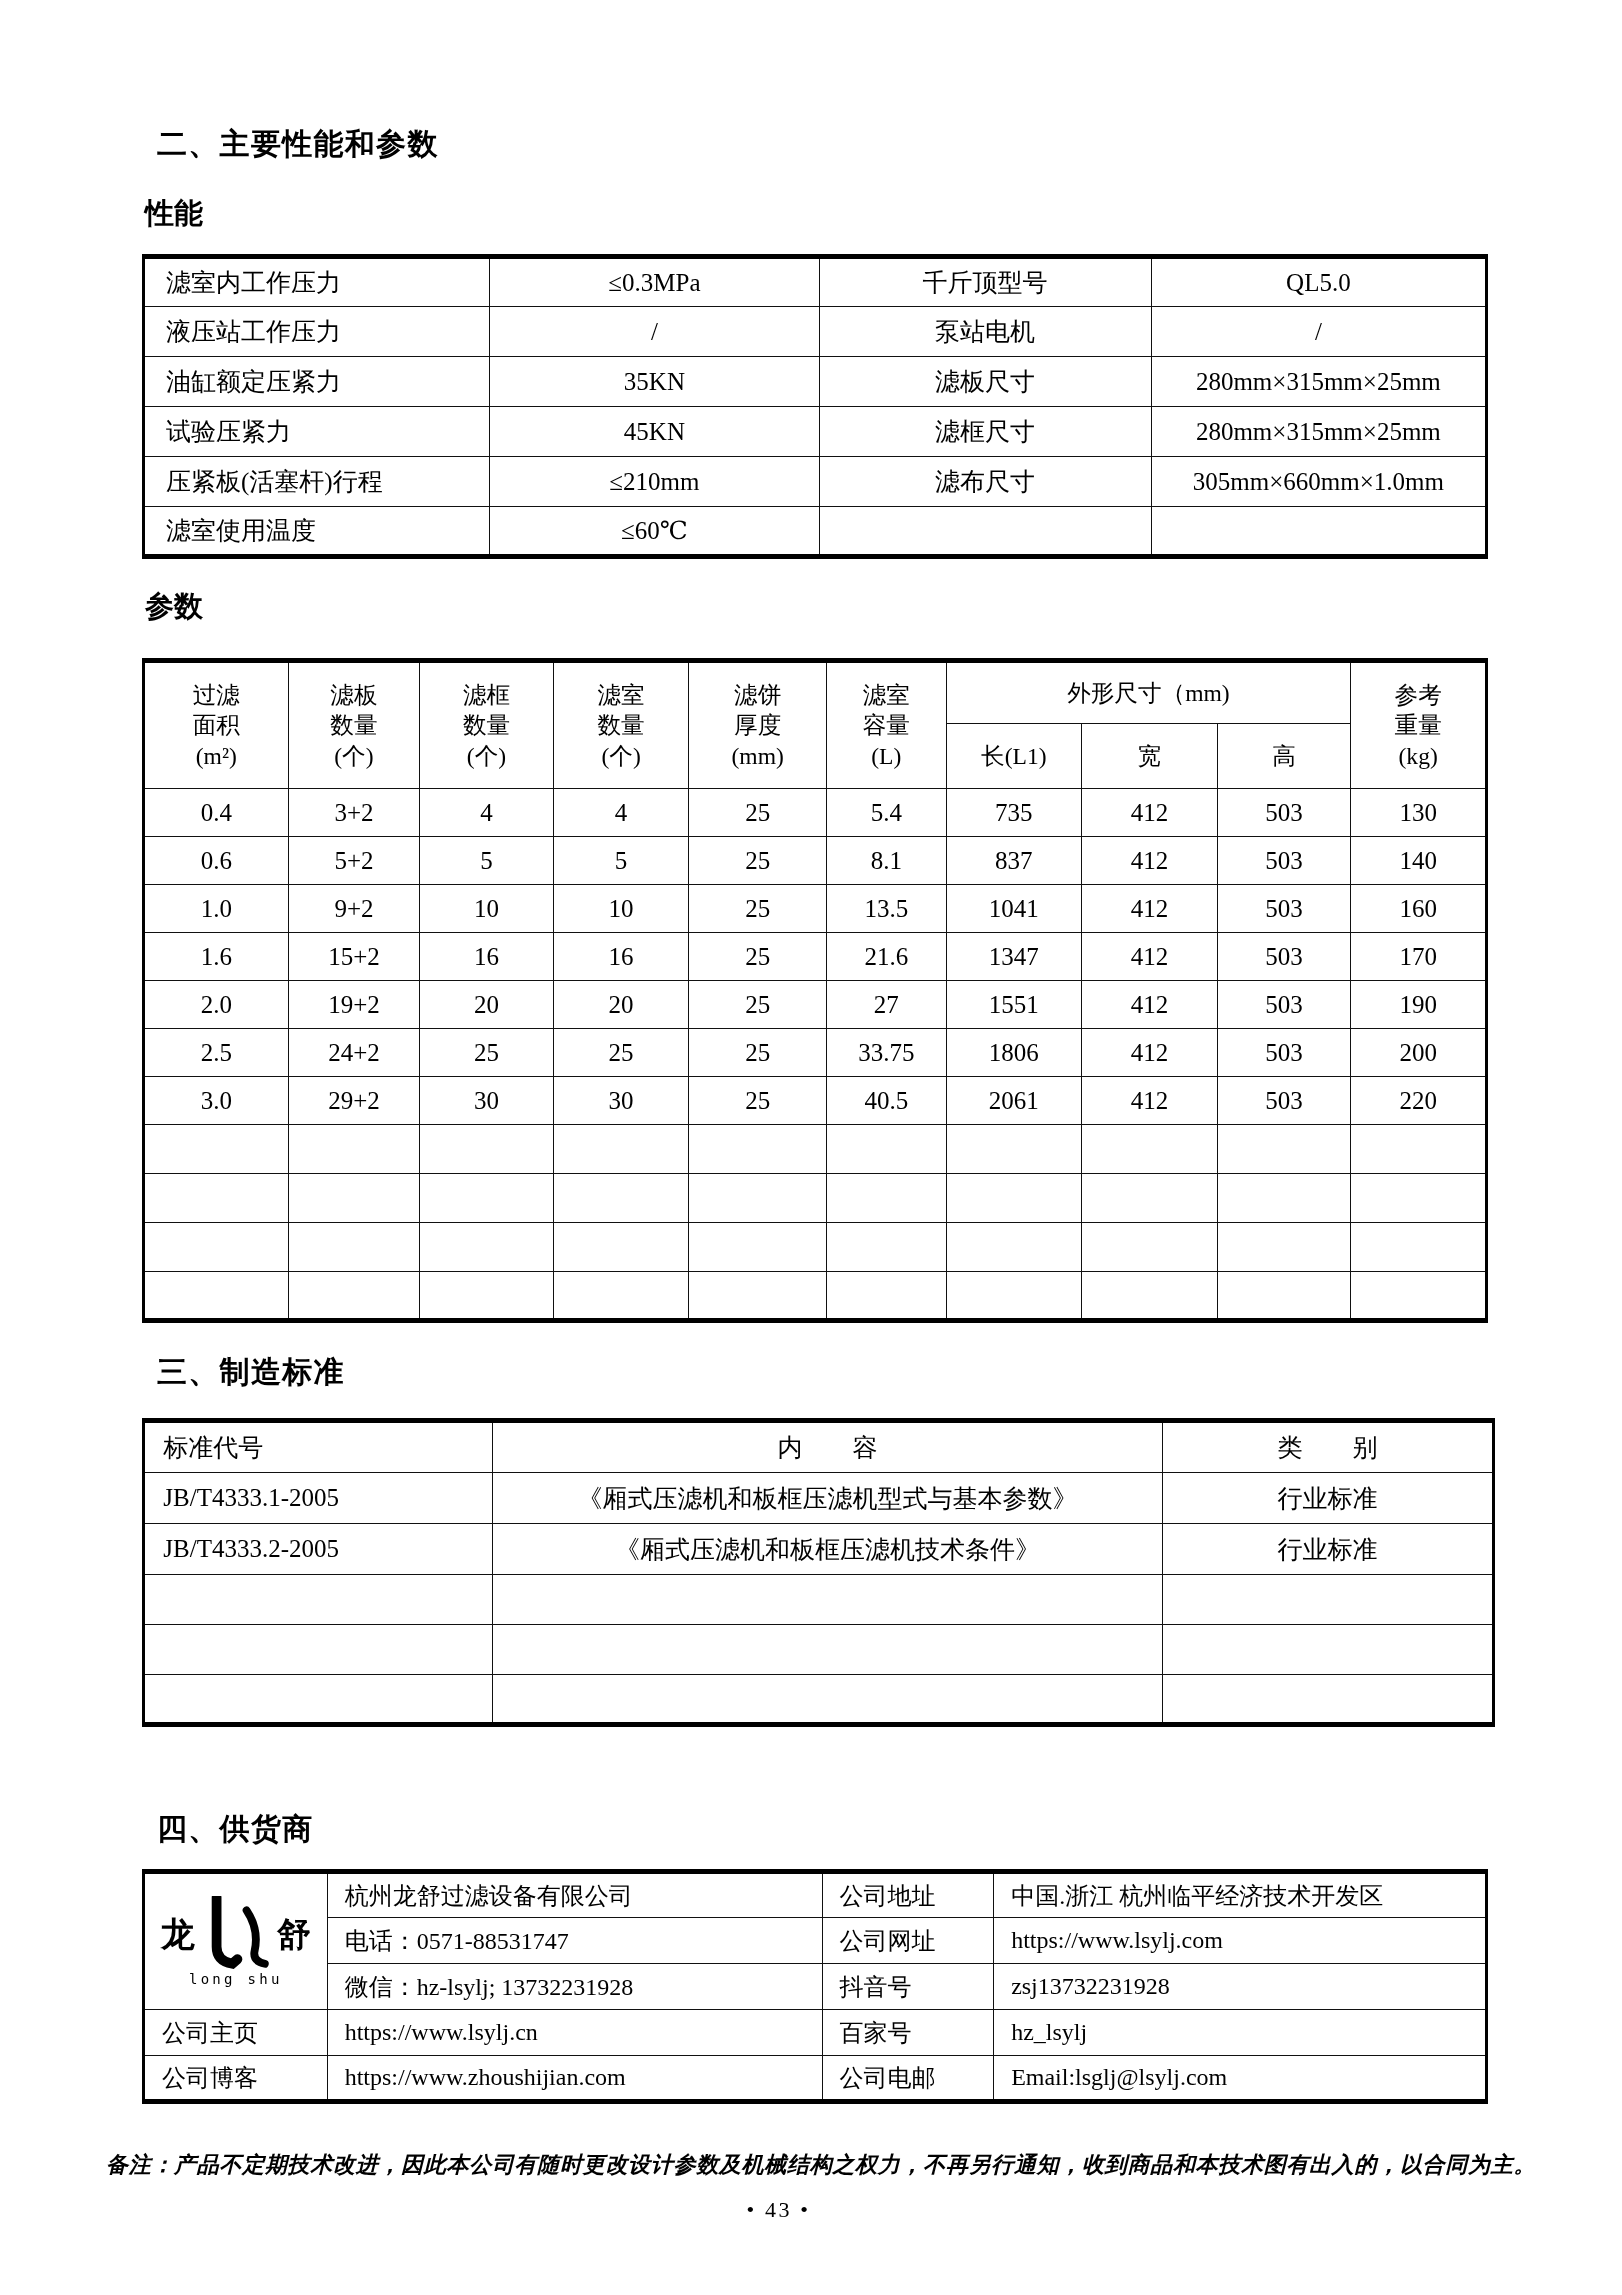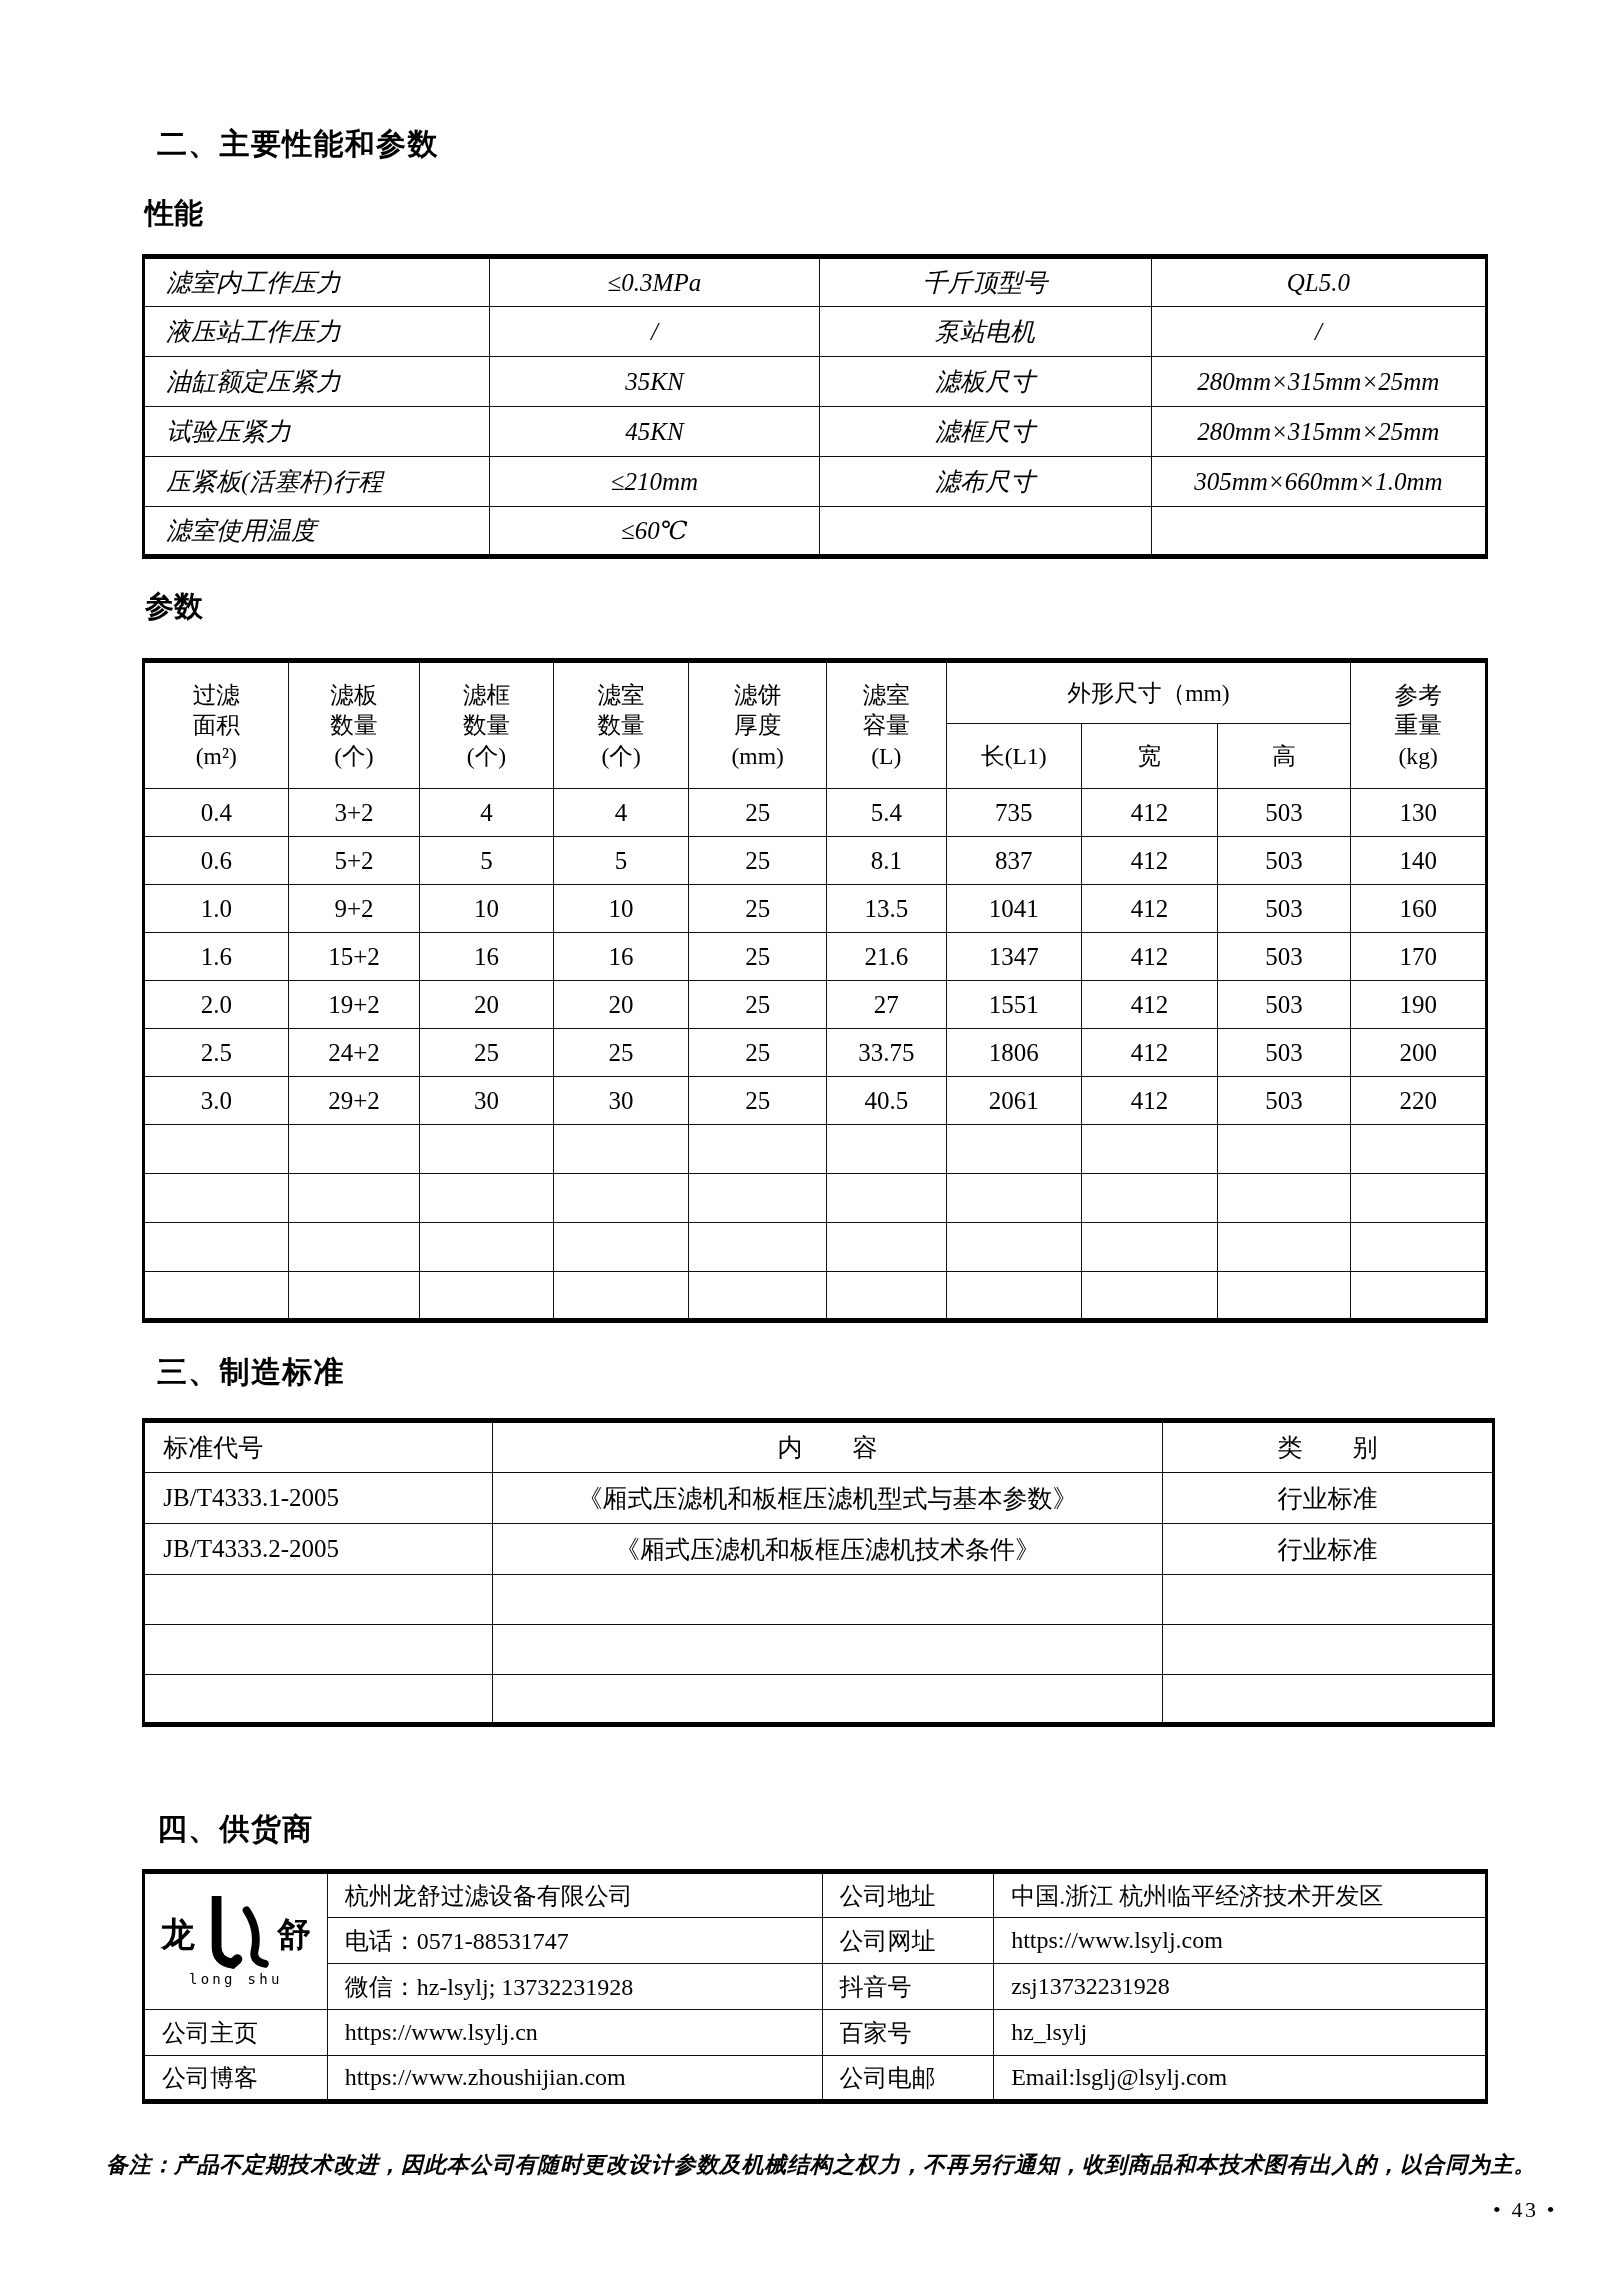--- a/index.html
+++ b/index.html
@@ -29,21 +29,21 @@
     border:1.3px solid #111;
     padding:0;margin:0;
     font-weight:normal;
     text-align:center;vertical-align:middle;
     font-size:25px;
     overflow:hidden;
     white-space:nowrap;
   }
   
   #t1{top:254px;width:1346px;}
-  #t1 tr{height:50px;font-style:italic;}
+  #t1 tr{height:50px;}
   #t1 td.lbl{text-align:left;padding-left:21px;}
   
   #t2{top:658px;width:1346px;}
   #t2 th{font-size:23.6px;line-height:1.28;}
   #t2 tr.hdr1{height:63px;}
   #t2 tr.hdr2{height:65px;}
   #t2 tr.drow{height:48px;}
   #t2 tr.erow{height:49px;}
   
   #t3{top:1418px;width:1353px;}
@@ -63,21 +63,21 @@
     font-family:"DejaVu Sans Mono","Liberation Mono",monospace;
     font-size:14px;letter-spacing:3.3px;margin-top:-3.9px;
   }
   .footer-note{
     position:absolute;left:106px;top:2150px;width:1440px;
     font-size:22px;font-weight:bold;font-style:italic;
     letter-spacing:0.7px;white-space:nowrap;
   }
   .page-number{
     position:absolute;left:0;top:2197px;width:1557px;
-    text-align:right;font-size:22px;letter-spacing:2.6px;
+    text-align:center;font-size:22px;letter-spacing:2.6px;
   }
 </style>
 </head>
 <body>
 
 <div class="page">
 
   <div class="sec-title" style="top:124px;">二、主要性能和参数</div>
 
   <div class="sub-title" style="top:194px;">性能</div>

